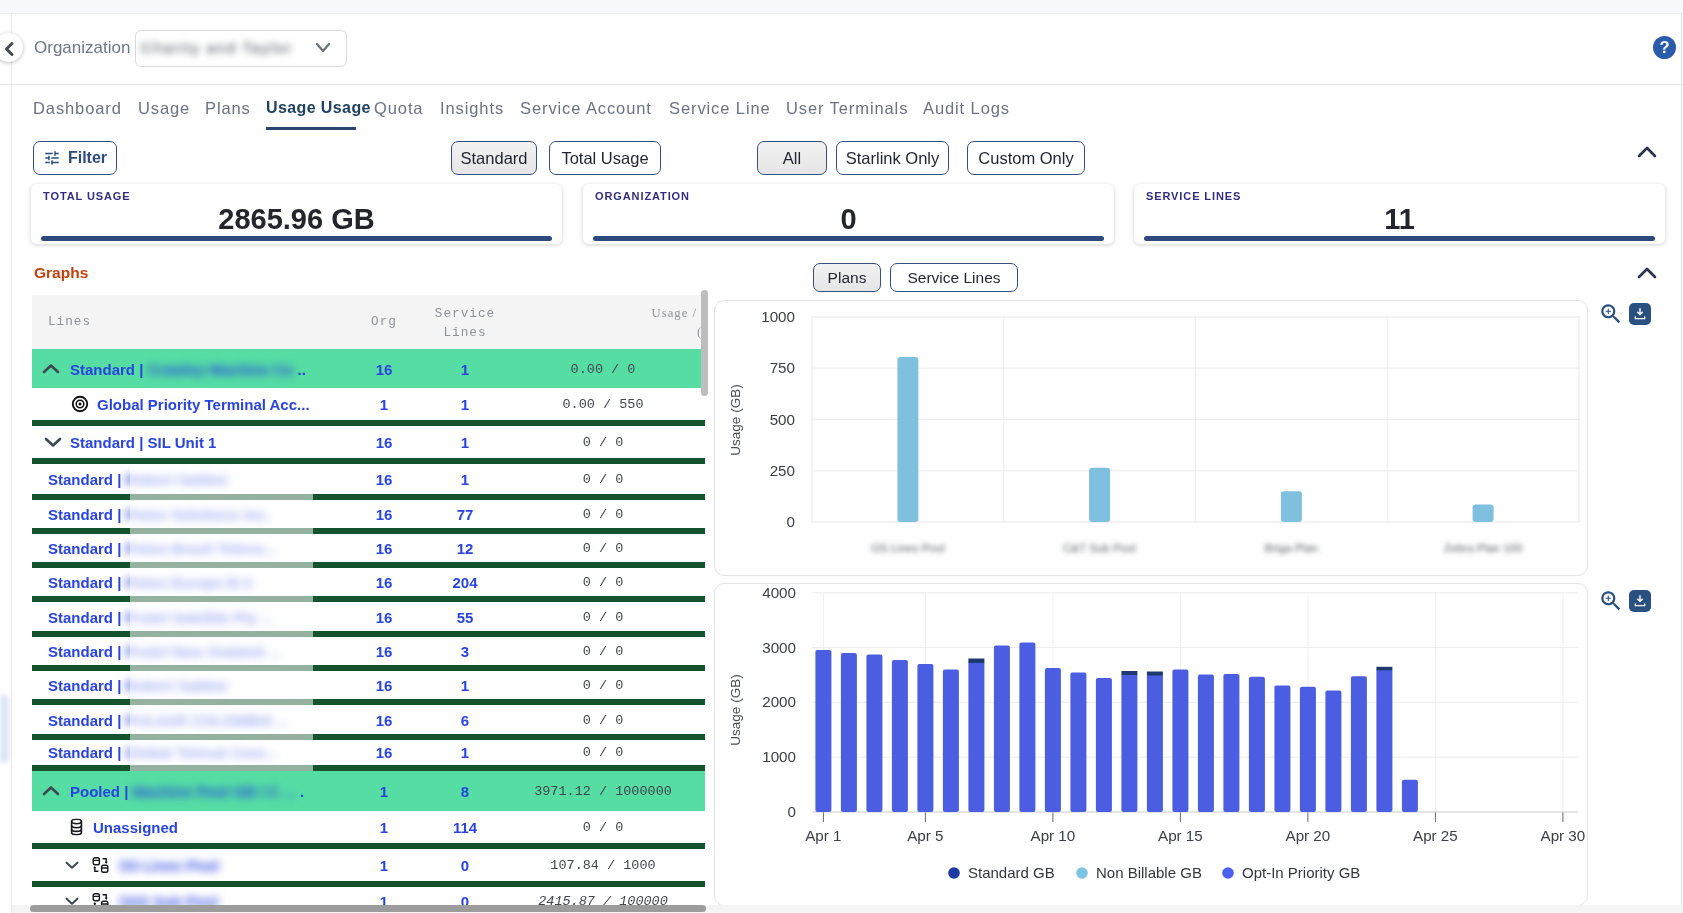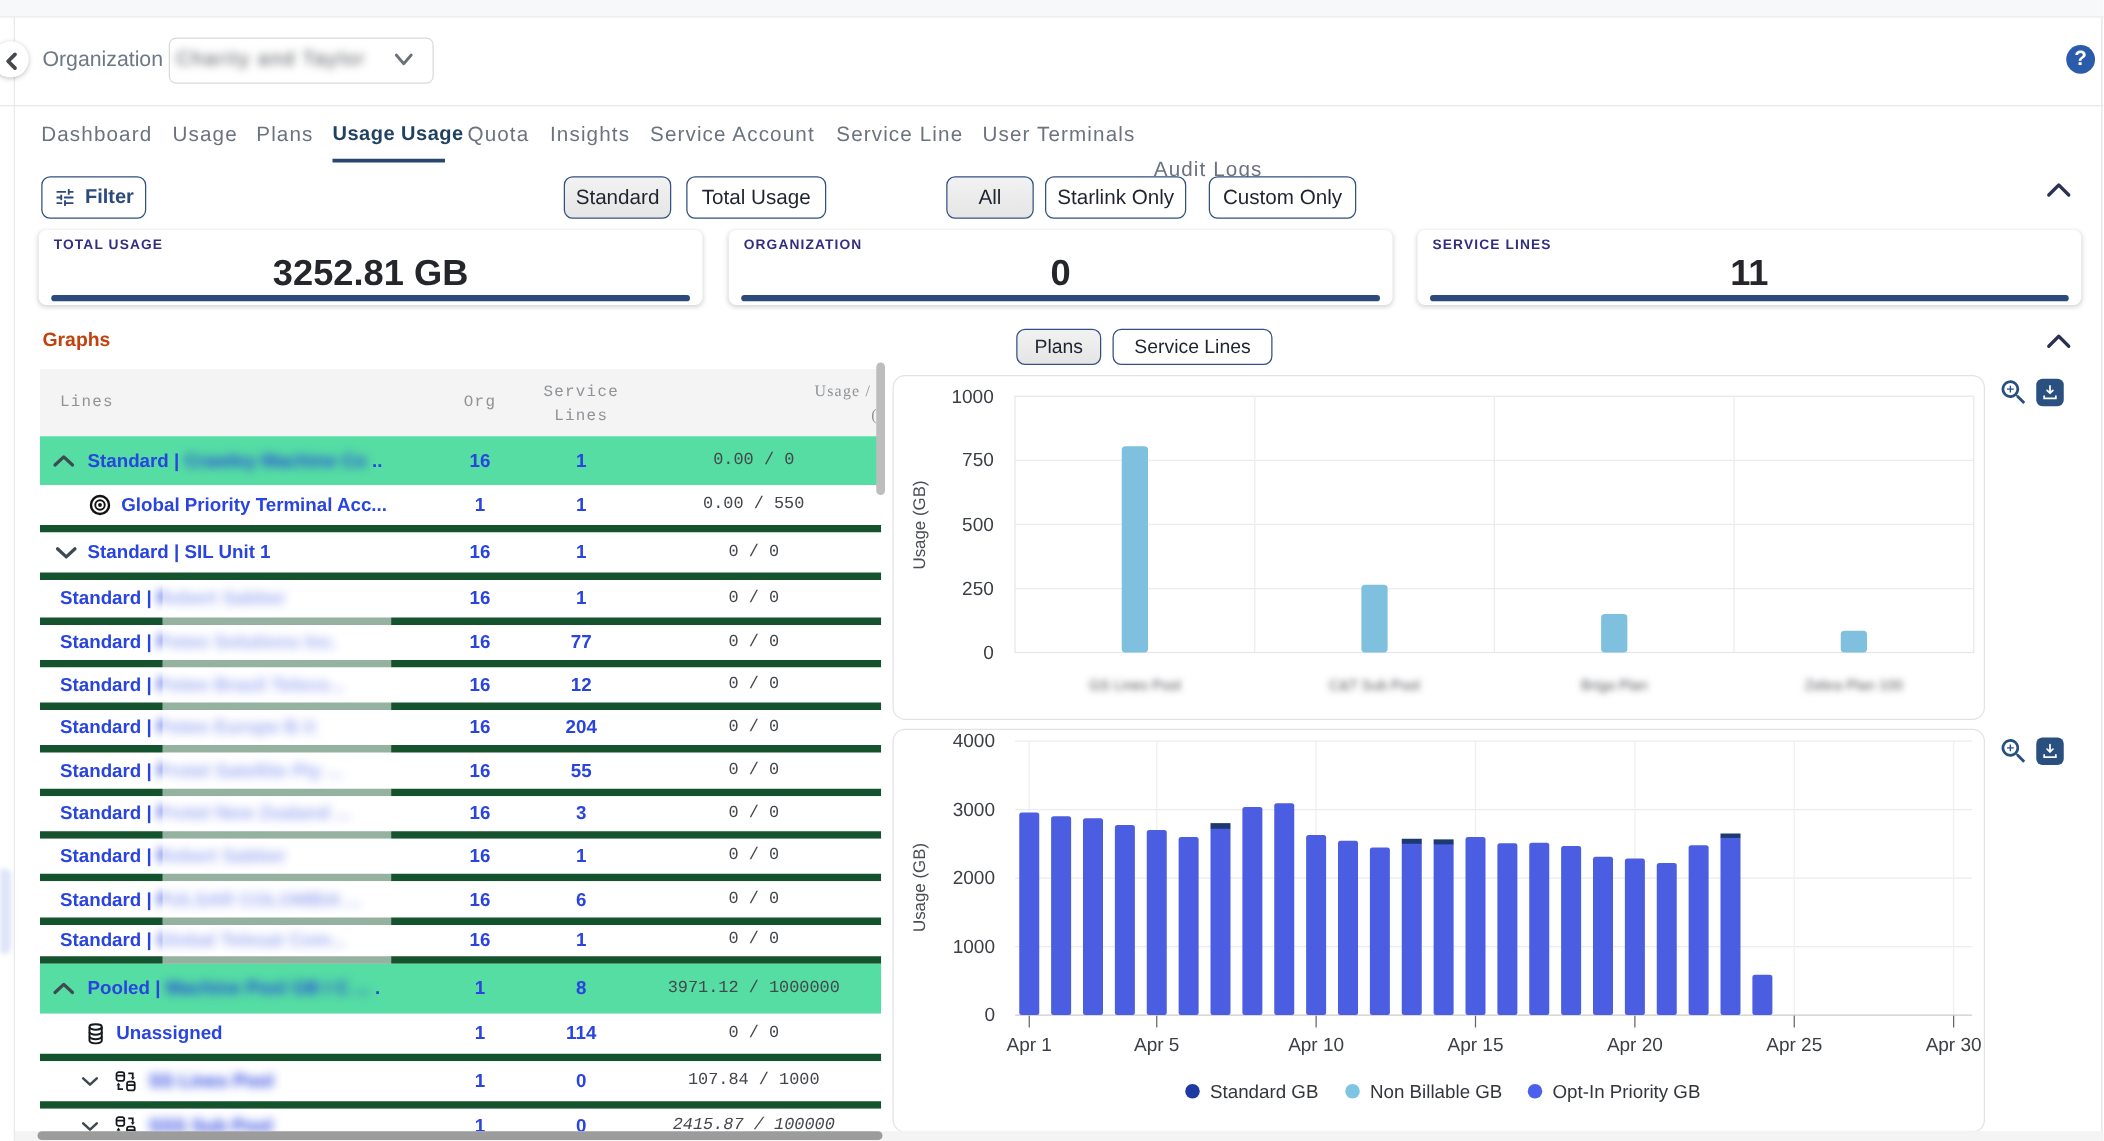--- a/index.html
+++ b/index.html
@@ -45,40 +45,40 @@
   <div class="abs" style="left:33px;top:99px;font-size:16.5px;letter-spacing:0.9px;color:#6b7280;">Dashboard</div>
   <div class="abs" style="left:138px;top:99px;font-size:16.5px;letter-spacing:0.9px;color:#6b7280;">Usage</div>
   <div class="abs" style="left:205px;top:99px;font-size:16.5px;letter-spacing:0.9px;color:#6b7280;">Plans</div>
   <div class="abs" style="left:266px;top:99px;font-size:16px;letter-spacing:0.4px;color:#20415f;font-weight:bold;">Usage Usage</div>
   <div class="abs" style="left:266px;top:127px;width:90px;height:3px;background:#27476f;"></div>
   <div class="abs" style="left:374px;top:99px;font-size:16.5px;letter-spacing:0.9px;color:#6b7280;">Quota</div>
   <div class="abs" style="left:440px;top:99px;font-size:16.5px;letter-spacing:0.9px;color:#6b7280;">Insights</div>
   <div class="abs" style="left:520px;top:99px;font-size:16.5px;letter-spacing:0.9px;color:#6b7280;">Service Account</div>
   <div class="abs" style="left:669px;top:99px;font-size:16.5px;letter-spacing:0.9px;color:#6b7280;">Service Line</div>
   <div class="abs" style="left:786px;top:99px;font-size:16.5px;letter-spacing:0.9px;color:#6b7280;">User Terminals</div>
-  <div class="abs" style="left:923px;top:99px;font-size:16.5px;letter-spacing:0.9px;color:#6b7280;margin-top:28px;">Audit Logs</div>
+  <div class="abs" style="left:923px;top:99px;font-size:16.5px;letter-spacing:0.9px;color:#6b7280;">Audit Logs</div>
 
   <div class="btn" style="left:33px;top:141px;width:84px;height:34px;font-weight:bold;font-size:16px;color:#2c4a7c;">
     <svg width="18" height="18" viewBox="0 0 24 24" style="margin-right:7px;">
       <path fill="#2c4a7c" d="M3 17v2h6v-2H3zM3 5v2h10V5H3zm10 16v-2h8v-2h-8v-2h-2v6h2zM7 9v2H3v2h4v2h2V9H7zm14 4v-2H11v2h10zm-6-4h2V7h4V5h-4V3h-2v6z"></path>
     </svg>
     Filter
   </div>
   <div class="btn sel" style="left:451px;top:141px;width:86px;">Standard</div>
   <div class="btn" style="left:549px;top:141px;width:112px;">Total Usage</div>
   <div class="btn sel" style="left:757px;top:141px;width:70px;">All</div>
   <div class="btn" style="left:836px;top:141px;width:113px;">Starlink Only</div>
   <div class="btn" style="left:967px;top:141px;width:118px;">Custom Only</div>
   <svg class="abs" style="left:1637px;top:145px;" width="20" height="14" viewBox="0 0 20 14">
     <path d="M2 11 L10 3 L18 11" class="chev" style="stroke:#2b3251;stroke-width:2.6"></path>
   </svg>
 
   <div class="card" style="left:31px;width:531px;">
     <div class="lbl">TOTAL USAGE</div>
-    <div class="val">3252.81 GB</div>
+    <div class="val">2865.96 GB</div>
     <div class="bar"></div>
   </div>
   <div class="card" style="left:583px;width:531px;">
     <div class="lbl">ORGANIZATION</div>
     <div class="val">0</div>
     <div class="bar"></div>
   </div>
   <div class="card" style="left:1134px;width:531px;">
     <div class="lbl">SERVICE LINES</div>
     <div class="val">11</div>

